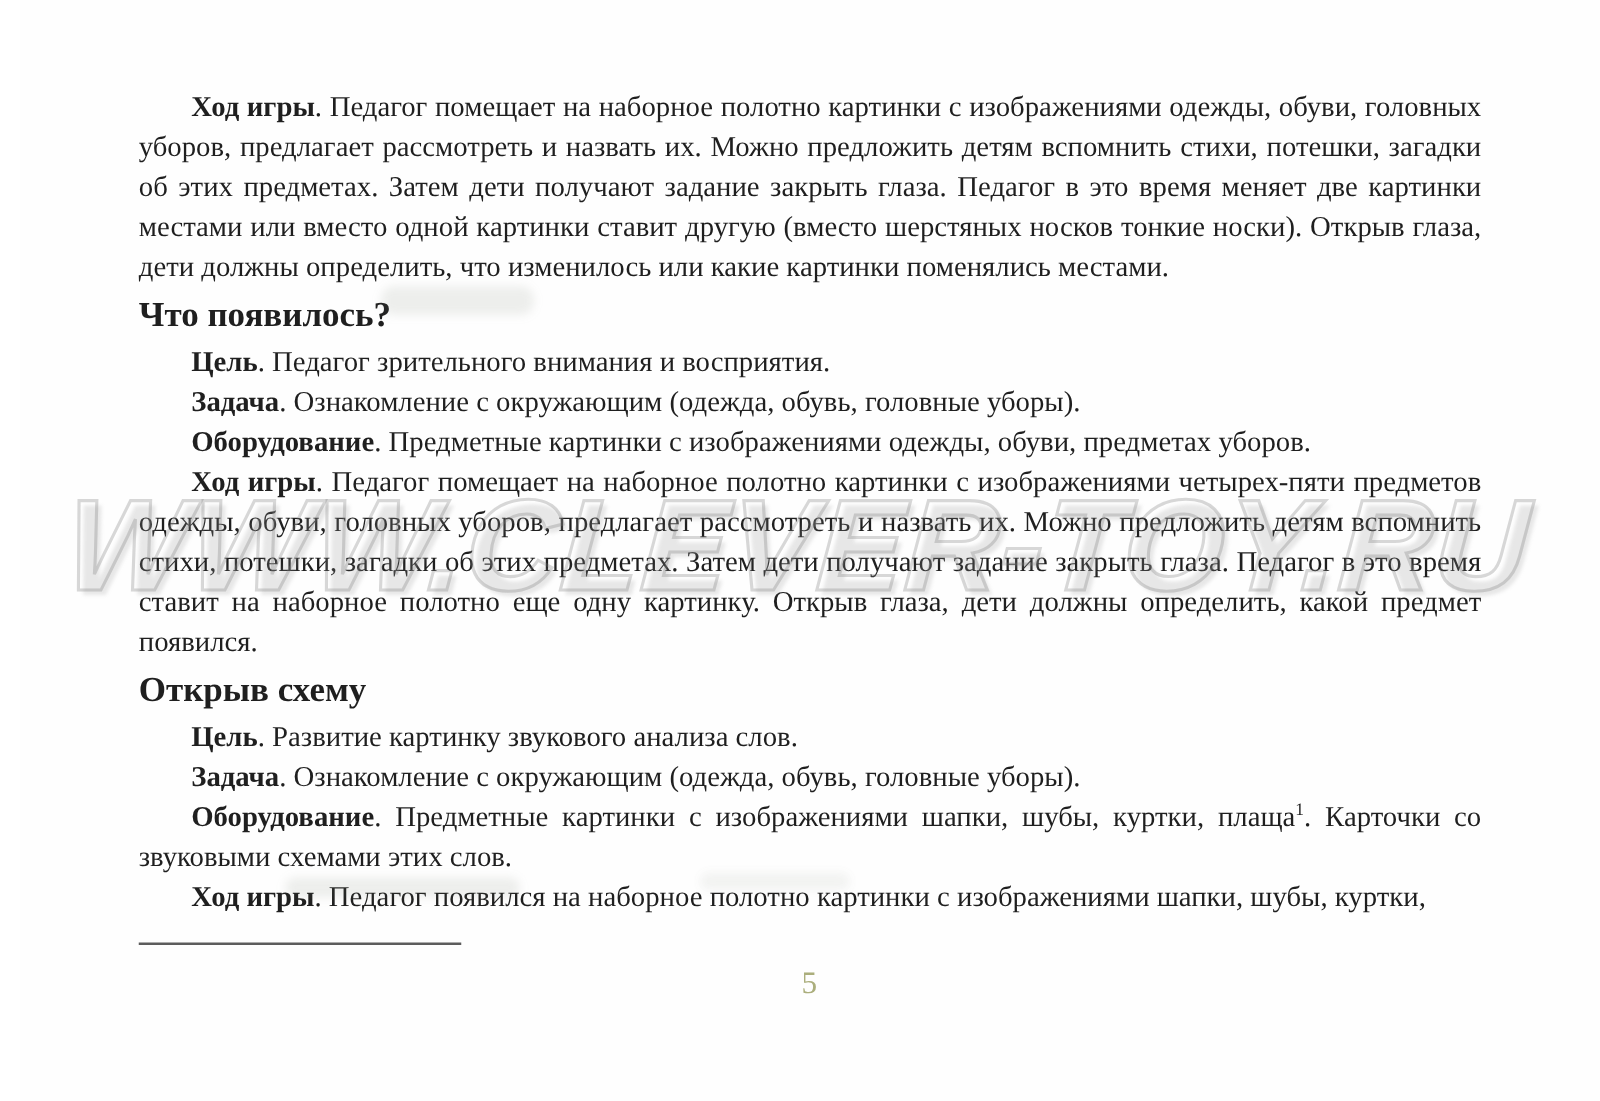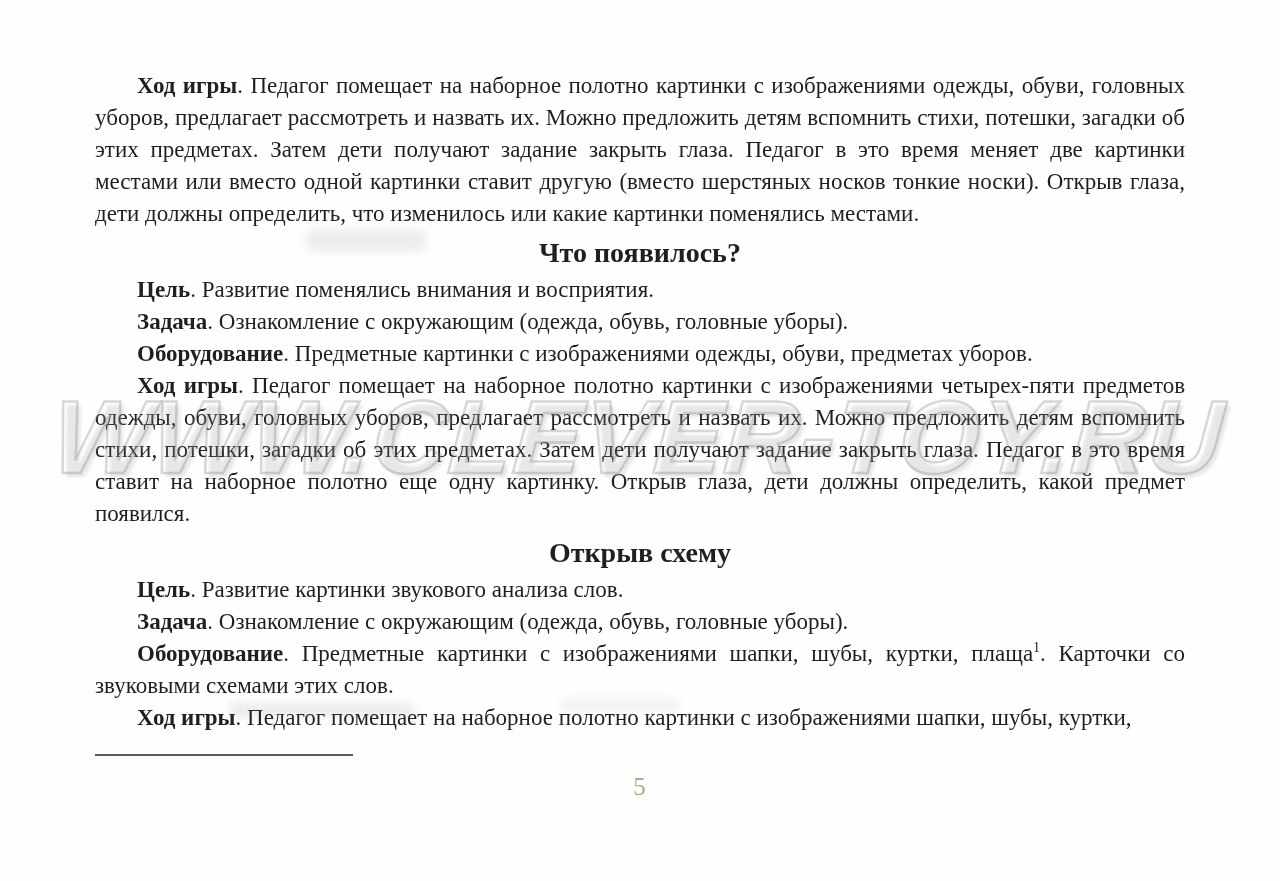--- a/index.html
+++ b/index.html
@@ -14,37 +14,38 @@
     overflow: hidden;
     font-family: "Liberation Serif", "DejaVu Serif", serif;
     color: #1f1f1f;
   }
   .page {
     position: absolute;
     inset: 0;
     padding: 70px 95px 0 95px;
     box-sizing: border-box;
     background: #fefefe;
+    margin-left: 16px;
   }
   .body-par {
     margin: 0;
     font-size: 23px;
     line-height: 32px;
     text-align: justify;
     text-indent: 42px;
   }
   .label {
     font-weight: bold;
   }
   .game-title {
     margin: 7px 0 5px 0;
     font-size: 28px;
     line-height: 32px;
     font-weight: bold;
-    text-align: center;
+    text-align: left;
     text-indent: 0;
   }
   sup.ref {
     font-size: 14px;
     line-height: 0;
   }
   .footnote-rule {
     margin: 20px 0 6px 0;
     width: 258px;
     height: 0;
@@ -115,45 +116,45 @@
 
 <div class="page">
 
   <p class="body-par">
     <span class="label">Ход игры</span><span>. </span><span>Педагог помещает на наборное полотно картинки с изображениями одежды, обуви, головных уборов, предлагает рассмотреть и назвать их. Можно предложить детям вспомнить стихи, потешки, загадки об этих предметах. Затем дети получают задание закрыть глаза. Педагог в это время меняет две картинки местами или вместо одной картинки ставит другую (вместо шерстяных носков тонкие носки). Открыв глаза, дети должны определить, что изменилось или какие картинки поменялись местами.</span>
   </p>
 
   <h2 class="game-title">Что появилось?</h2>
 
   <p class="body-par">
-    <span class="label">Цель</span><span>. </span><span>Развитие поменялись внимания и восприятия.</span>
+    <span class="label">Цель</span><span>. </span><span>Педагог зрительного внимания и восприятия.</span>
   </p>
   <p class="body-par">
     <span class="label">Задача</span><span>. </span><span>Ознакомление с окружающим (одежда, обувь, головные уборы).</span>
   </p>
   <p class="body-par">
     <span class="label">Оборудование</span><span>. </span><span>Предметные картинки с изображениями одежды, обуви, предметах уборов.</span>
   </p>
   <p class="body-par">
     <span class="label">Ход игры</span><span>. </span><span>Педагог помещает на наборное полотно картинки с изображениями четырех-пяти предметов одежды, обуви, головных уборов, предлагает рассмотреть и назвать их. Можно предложить детям вспомнить стихи, потешки, загадки об этих предметах. Затем дети получают задание закрыть глаза. Педагог в это время ставит на наборное полотно еще одну картинку. Открыв глаза, дети должны определить, какой предмет появился.</span>
   </p>
 
   <h2 class="game-title">Открыв схему</h2>
 
   <p class="body-par">
-    <span class="label">Цель</span><span>. </span><span>Развитие картинки звукового анализа слов.</span>
+    <span class="label">Цель</span><span>. </span><span>Развитие картинку звукового анализа слов.</span>
   </p>
   <p class="body-par">
     <span class="label">Задача</span><span>. </span><span>Ознакомление с окружающим (одежда, обувь, головные уборы).</span>
   </p>
   <p class="body-par">
     <span class="label">Оборудование</span><span>. </span><span>Предметные картинки с изображениями шапки, шубы, куртки, плаща</span><sup class="ref">1</sup><span>. Карточки со звуковыми схемами этих слов.</span>
   </p>
   <p class="body-par">
-    <span class="label">Ход игры</span><span>. </span><span>Педагог помещает на наборное полотно картинки с изображениями шапки, шубы, куртки,</span>
+    <span class="label">Ход игры</span><span>. </span><span>Педагог появился на наборное полотно картинки с изображениями шапки, шубы, куртки,</span>
   </p>
 
   <hr class="footnote-rule">
 
 
   <div class="page-number">5</div>
 
 </div>
 
 </body></html>

